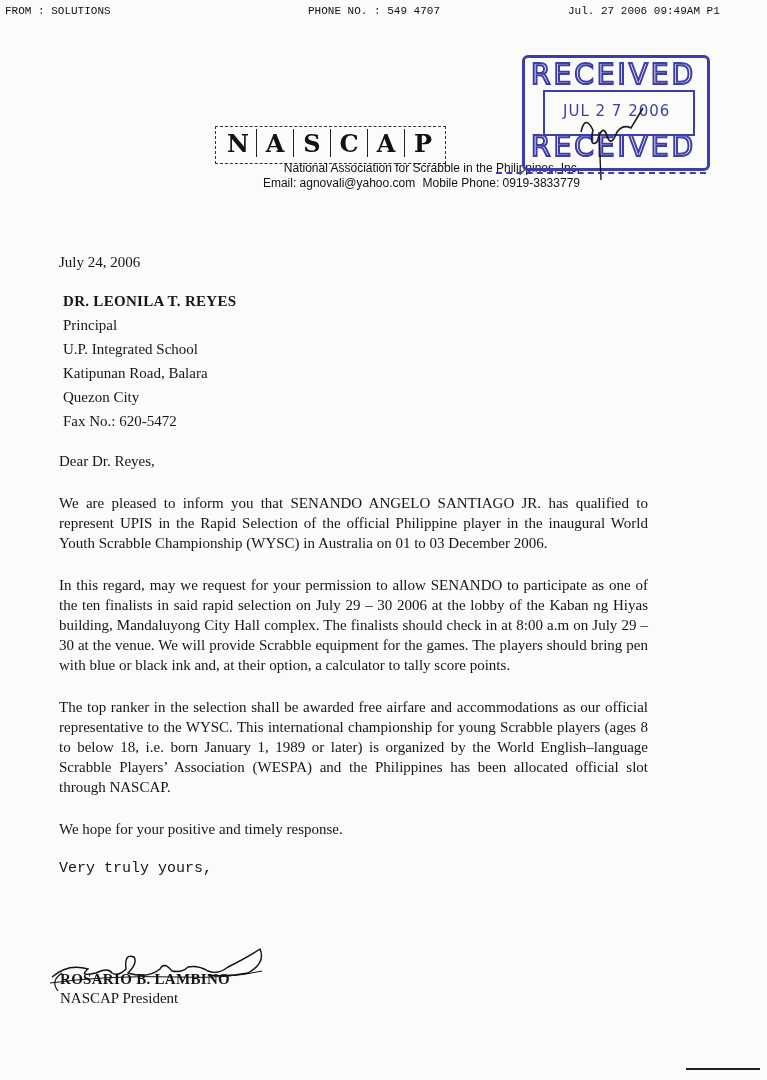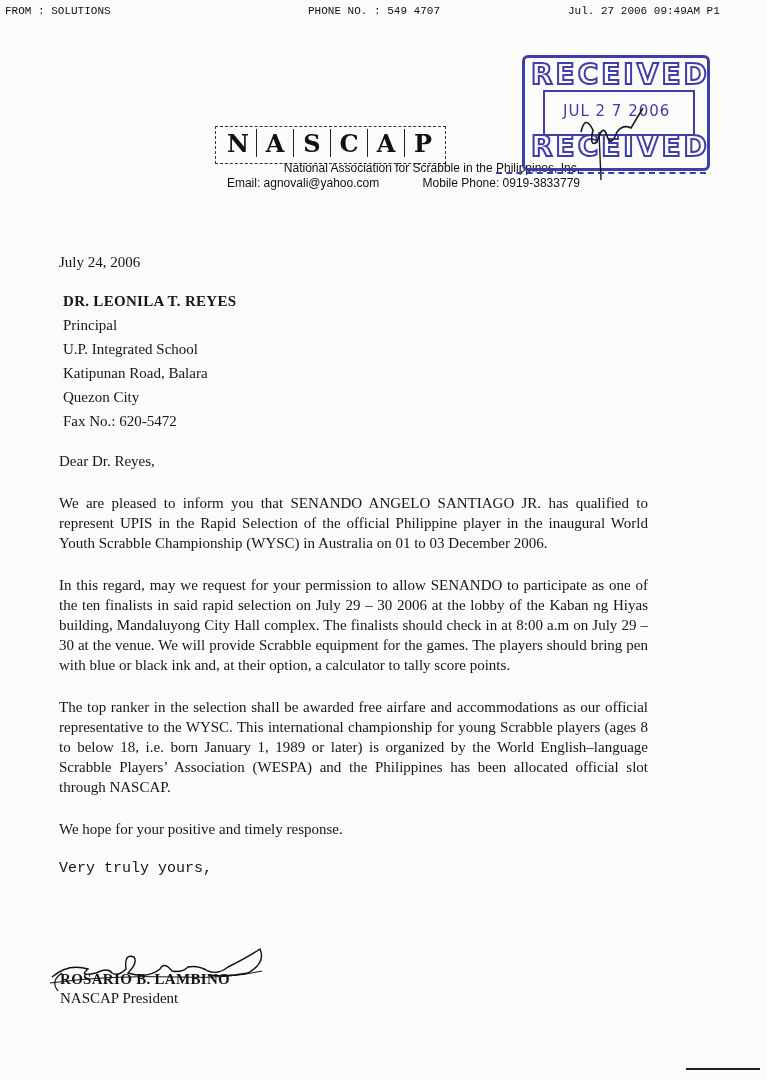--- a/index.html
+++ b/index.html
@@ -27,29 +27,29 @@
     font-family: "DejaVu Serif", serif; font-weight: bold; font-size: 24px;
     text-align: center; line-height: 29px; color: #111;
   }
   .logo .tile:first-child { border-left: none; }
 
   .org {
     position: absolute; left: 140px; top: 161px; width: 440px;
     font-family: Liberation Sans, sans-serif; font-size: 12px; line-height: 15px;
     text-align: right; color: #111;
   }
-  .org .addr-email { display: inline-block; margin-right: 40px; padding-left: 24px; }
+  .org .addr-email { display: inline-block; margin-right: 4px; padding-left: 24px; }
 
   .stamp {
     position: absolute; left: 522px; top: 55px; width: 182px; height: 110px;
     border: 3px solid #3e3ea8; border-radius: 6px; color: #3e3ea8;
   }
   .stamp .stamp-word {
     position: absolute; left: 6px; top: 0px; font-family: "DejaVu Sans", sans-serif;
-    font-size: 28px; font-weight: bold; letter-spacing: 3px; color: transparent;
+    font-size: 28px; font-weight: normal; letter-spacing: 3px; color: transparent;
     -webkit-text-stroke: 2px #3e3ea8;
   }
   .stamp .stamp-word.bottom { top: 72px; }
   .stamp .stamp-box {
     position: absolute; left: 18px; top: 32px; width: 148px; height: 42px;
     background: #fbfbfa; border: 2px solid #3e3ea8;
   }
   .stamp .stamp-date {
     position: absolute; left: 18px; top: 10px; font-family: "DejaVu Sans", sans-serif;
     font-size: 15px; color: #3e3ea8; letter-spacing: 1px;

